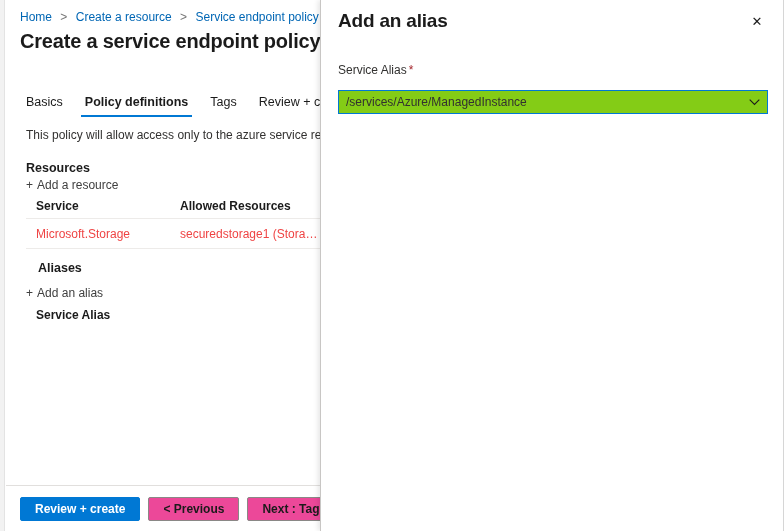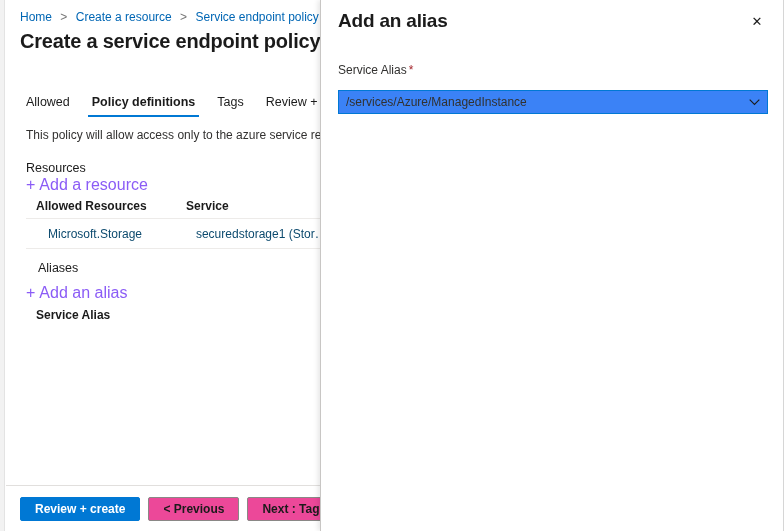--- a/index.html
+++ b/index.html
@@ -127,28 +127,28 @@
     color: #323130;
     white-space: nowrap;
     overflow: hidden;
     line-height: 16px;
   }
 
   
   .sect-title {
     position: absolute;
     font-size: 12.5px;
-    font-weight: 400;
+    font-weight: 700;
     color: #1b1b1b;
     line-height: 16px;
   }
   .add-link {
     position: absolute;
-    font-size: 16px;
-    color: #8b5cf6;
+    font-size: 12px;
+    color: #404040;
     cursor: pointer;
     line-height: 16px;
     white-space: nowrap;
   }
   .add-link .plus {
     display: inline-block;
     margin-right: 4px;
     font-weight: 400;
   }
 
@@ -178,24 +178,23 @@
     display: flex;
     align-items: center;
     height: 30px;
     border-bottom: 1px solid #edebe9;
     padding-left: 10px;
     box-sizing: border-box;
     position: relative;
   }
   .tbl-row .td {
     font-size: 12px;
-    color: #0c4a6e;
-    white-space: nowrap;
-    overflow: hidden;
-    margin-left: 12px;
+    color: #ef4444;
+    white-space: nowrap;
+    overflow: hidden;
   }
   .td.c1 { width: 144px; }
   .td.c2 { width: 142px; text-overflow: ellipsis; }
 
   
   .blade-footer {
     position: absolute;
     left: 6px;
     top: 485px;
     width: 314px;
@@ -303,21 +302,21 @@
   .req {
     color: #a4262c;
     margin-left: 2px;
   }
   .select-wrap {
     position: relative;
     width: 430px;
     height: 24px;
     border: 1px solid #0078d4;
     box-sizing: border-box;
-    background: #3b82f6;
+    background: #84cc16;
     display: flex;
     align-items: center;
     cursor: pointer;
   }
   .select-value {
     font-size: 12px;
     color: #323130;
     padding-left: 7px;
     white-space: nowrap;
     overflow: hidden;
@@ -369,37 +368,37 @@
         <span class="crumb-link">Service endpoint policy</span>
         
       </div>
 
       <div class="page-title-row">
         <div class="page-title">Create a service endpoint policy</div>
 
       </div>
 
       <div class="tabs">
-        <div class="tab">Allowed</div>
+        <div class="tab">Basics</div>
         <div class="tab active">Policy definitions</div>
         <div class="tab">Tags</div>
         <div class="tab">Review + create</div>
       </div>
 
       <div class="blade-desc">This policy will allow access only to the azure service resources listed below.</div>
 
       <div class="sect-title" style="left:20px; top:160px;">Resources</div>
       <div class="add-link" style="left:20px; top:177px;">
         <span class="plus">+</span><span>Add a resource</span>
       </div>
 
       <div class="tbl" style="top:194px;">
         <div class="tbl-head">
+          <div class="th c1">Service</div>
           <div class="th c2">Allowed Resources</div>
-          <div class="th c1">Service</div>
         </div>
         <div class="tbl-row">
           <div class="td c1">Microsoft.Storage</div>
           <div class="td c2">securedstorage1 (Storage a...</div>
 
         </div>
       </div>
 
       <div class="sect-title" style="left:20px; top:260px;margin-left:12px;">Aliases</div>
       <div class="add-link" style="left:20px; top:285px;">

